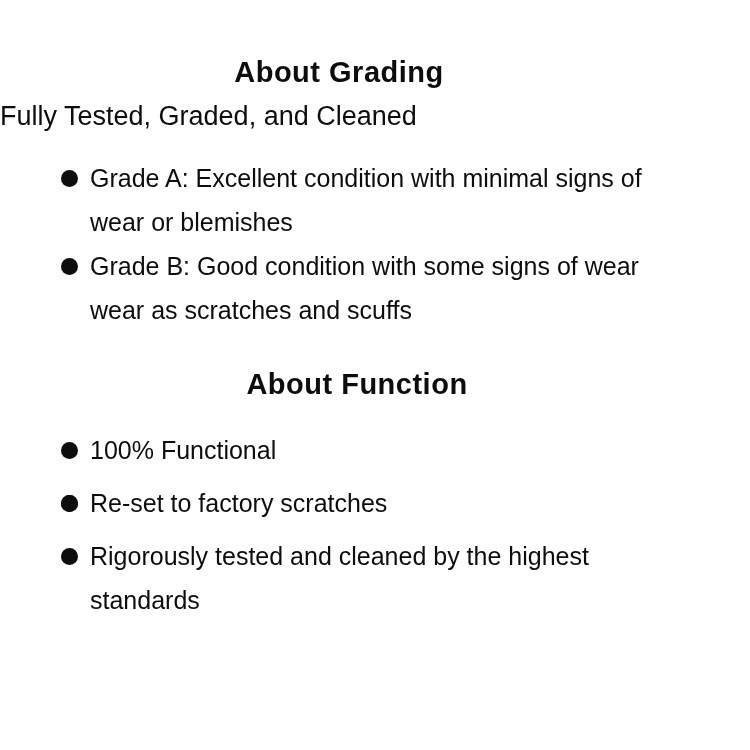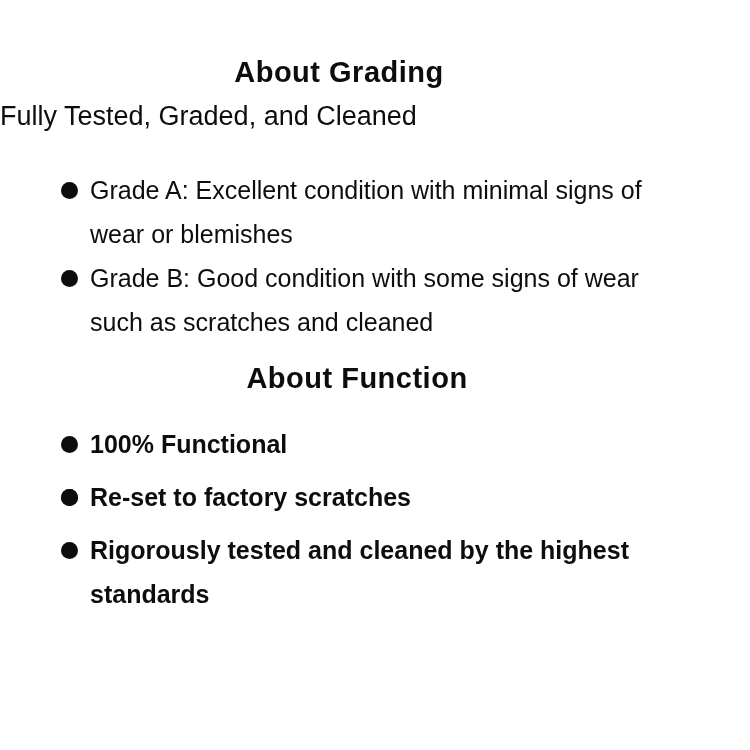--- a/index.html
+++ b/index.html
@@ -21,37 +21,37 @@
     margin: 0;
     padding-top: 54px;
     text-align: center;
     font-size: 29px;
     font-weight: bold;
     line-height: 36px;
     letter-spacing: 0.5px;
   }
   .section-title.function {
     padding-top: 0;
-    margin-top: 16px;
+    margin-top: 34px;
     padding-left: 36px;
   }
   .section-subtitle {
     margin: 10px 0 0 0;
     text-align: left;
     font-size: 27px;
     font-weight: normal;
     line-height: 32px;
   }
   ul.bullet-list {
     list-style: none;
     margin: 0;
     padding: 0 0 0 61px;
   }
-  ul.bullet-list.grading { margin-top: 36px; }
-  ul.bullet-list.function { margin-top: 26px; font-weight: bold; }
+  ul.bullet-list.grading { margin-top: 24px; }
+  ul.bullet-list.function { margin-top: 26px; }
   ul.bullet-list li {
     position: relative;
     padding-left: 29px;
     max-width: 560px;
     font-size: 25px;
     line-height: 44px;
   }
   ul.bullet-list.function li { margin-bottom: 9px; }
   ul.bullet-list.function li:last-child { margin-bottom: 8px; }
   .dot {
@@ -73,21 +73,21 @@
 
   <h2 class="section-subtitle">Fully Tested, Graded, and Cleaned</h2>
 
   <ul class="bullet-list grading">
     <li>
       <span class="dot"></span>
       <span>Grade A: Excellent condition with minimal signs of wear or blemishes</span>
     </li>
     <li>
       <span class="dot"></span>
-      <span>Grade B: Good condition with some signs of wear such as scratches and cleaned</span>
+      <span>Grade B: Good condition with some signs of wear wear as scratches and scuffs</span>
     </li>
   </ul>
 
   <h1 class="section-title function">About Function</h1>
 
   <ul class="bullet-list function">
     <li>
       <span class="dot"></span>
       <span>100% Functional</span>
     </li>

